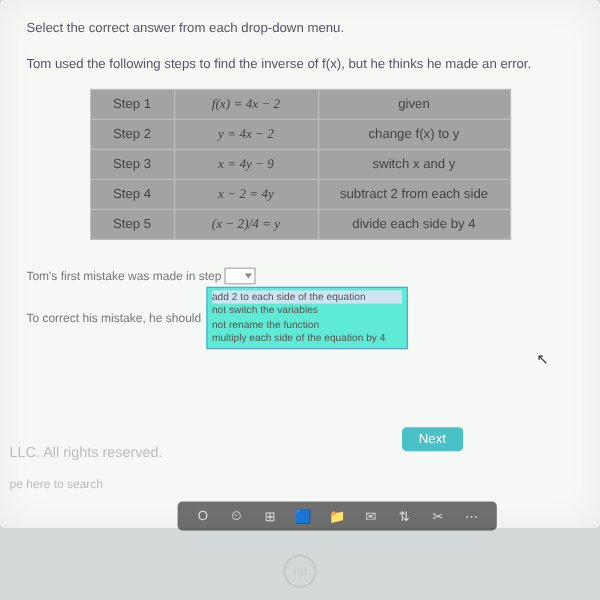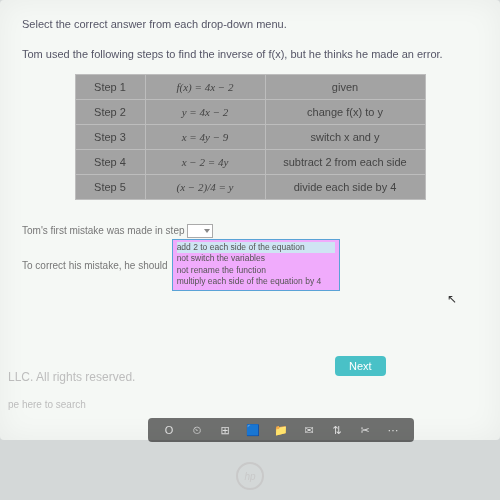--- a/index.html
+++ b/index.html
@@ -64,21 +64,21 @@
   .dd1::after {
     content: "";
     position: absolute; right: 2px; top: 4px;
     border-left: 3px solid transparent;
     border-right: 3px solid transparent;
     border-top: 4px solid #888;
   }
   .dd2 {
     display: inline-block;
     width: 168px;
-    background: #f0abfc;
+    background: #5eead4;
     border: 1px solid #5aa3d6;
     vertical-align: top;
     font-size: 8.5px;
     color: #555;
     line-height: 1.35;
     padding: 2px 4px;
     position: relative;
     top: -1px;
   }
   .dd2 .opt.sel { background: #cfe4f3; }

